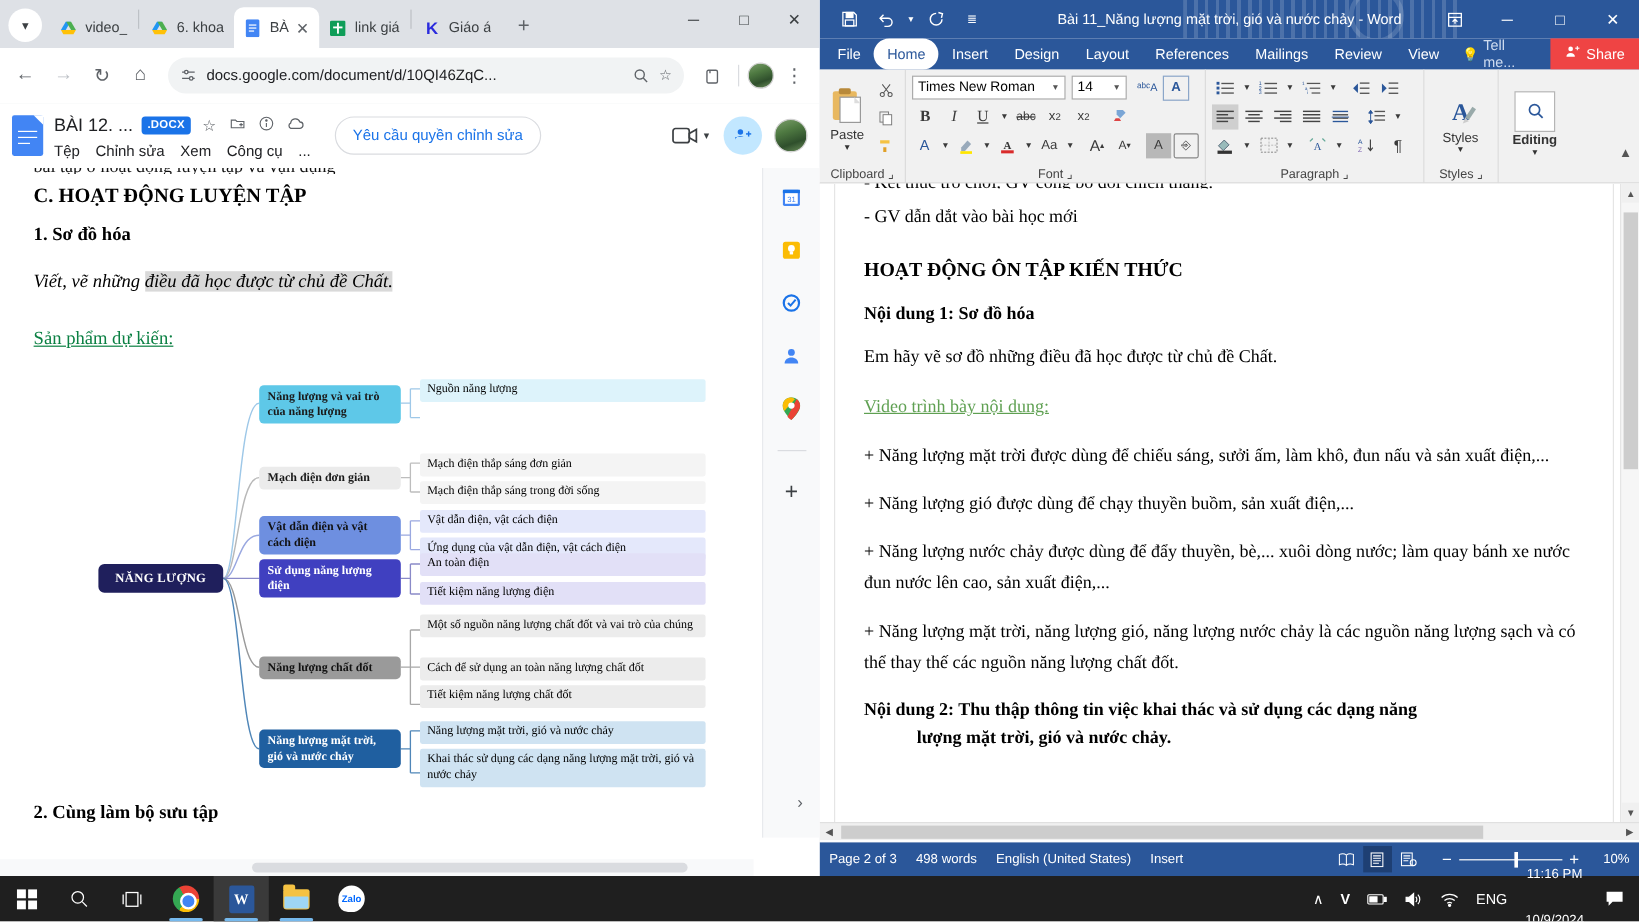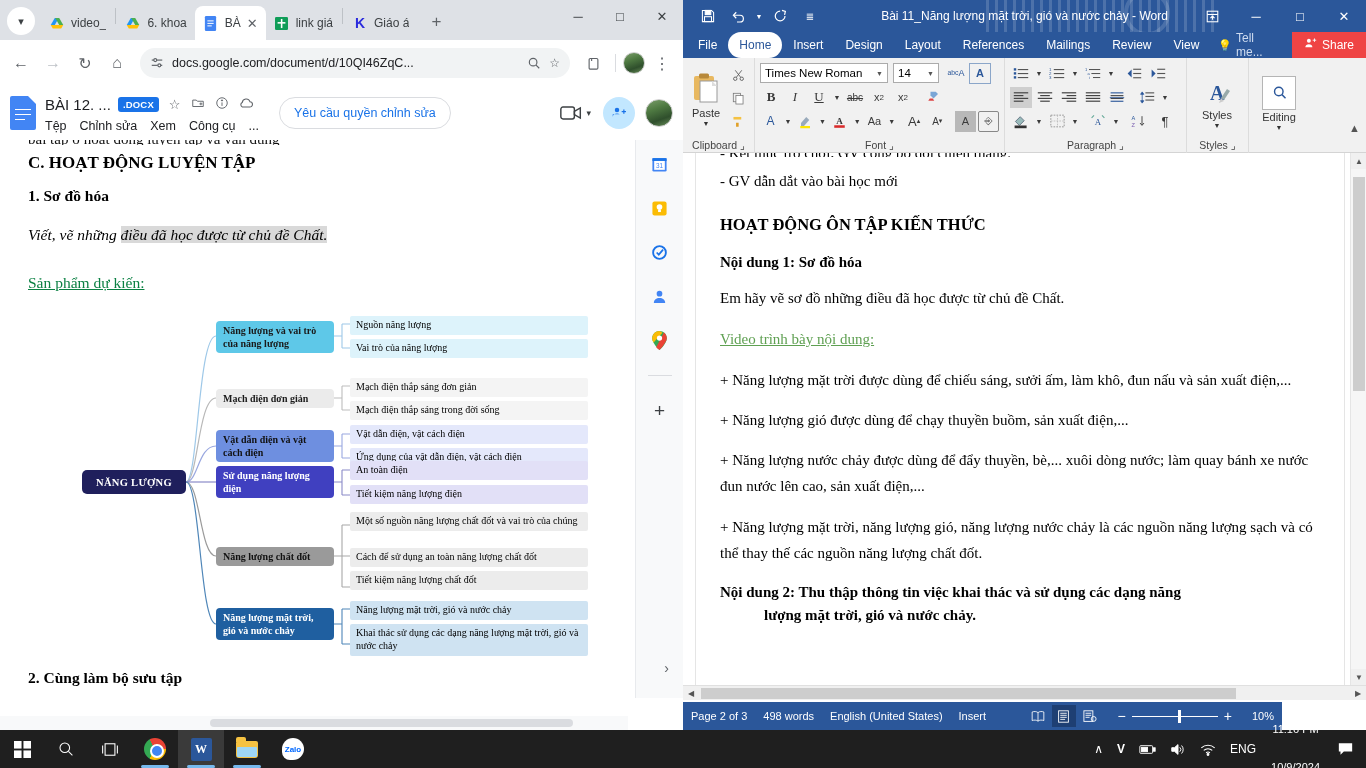--- a/index.html
+++ b/index.html
@@ -121,21 +121,21 @@
   .whscroll { position:absolute; left:0; bottom:0; width:683px; height:15px; background:#f0f0f0; border-top:1px solid #e0e0e0; }
   .whscroll .thumb { position:absolute; left:18px; top:2px; width:535px; height:11px; background:#cdcdcd; }
   .whscroll .arrow { position:absolute; top:0; width:16px; height:15px; display:flex; align-items:center; justify-content:center; font-size:8px; color:#555; }
 
   .wp { font-size:15px; color:#000; margin-top:13px; line-height:1.55; }
   .wp.b { font-weight:bold; }
   .wp.big { font-size:16.5px; font-weight:bold; margin-top:19px; }
   .wp.glink { color:#5fa052; text-decoration:underline; }
   .wcut { font-size:15px; margin-top:-8px; height:12px; overflow:hidden; color:#000; }
 
-  .wstatus { position:absolute; bottom:0; left:0; width:599px; height:28px; background:#2b579a; color:#fff;
+  .wstatus { position:absolute; bottom:0; left:0; width:683px; height:28px; background:#2b579a; color:#fff;
              display:flex; align-items:center; font-size:11px; padding:0 8px; gap:16px; }
   .wstatus .sicon { width:24px; height:22px; display:flex; align-items:center; justify-content:center; font-size:12px; }
   .wstatus .sicon.on { background:#1e3f73; }
   .zoomslider { display:flex; align-items:center; gap:6px; }
   .ztrack { width:86px; height:1px; background:#fff; position:relative; }
   .zthumb { position:absolute; left:46px; top:-6px; width:3px; height:13px; background:#fff; }
 
   
   #taskbar { position:absolute; left:0; bottom:0; width:1366px; height:38px; background:#1f1f1f; display:flex; align-items:center; }
   .tbtn { width:44px; height:38px; display:flex; align-items:center; justify-content:center; color:#fff; }
@@ -346,21 +346,20 @@
             <path d="M296,140 L304,140 M304,128 L304,152 M304,128 L312,128 M304,152 L312,152" stroke="#9aa8e0" stroke-width="1.1" fill="none"></path>
             <path d="M296,176 L304,176 M304,164 L304,189 M304,164 L312,164 M304,189 L312,189" stroke="#8a8ac8" stroke-width="1.1" fill="none"></path>
             <path d="M296,250 L304,250 M304,219 L304,281 M304,219 L312,219 M304,250 L312,250 M304,281 L312,281" stroke="#a8a8a8" stroke-width="1.1" fill="none"></path>
             <path d="M296,318 L304,318 M304,303 L304,338 M304,303 L312,303 M304,338 L312,338" stroke="#4f86b8" stroke-width="1.1" fill="none"></path>
           </svg>
 
           <div class="mm-center">NĂNG LƯỢNG</div>
 
           <div class="mm-b1" style="left:178px;top:15px;width:118px;height:32px;background:#5ec8e8;color:#1a1a1a;"><span>Năng lượng và vai trò của năng lượng</span></div>
           <div class="mm-b2" style="left:312px;top:10px;width:238px;background:#ddf3fb;"><span>Nguồn năng lượng</span></div>
-          <div class="mm-b2" style="left:312px;top:33px;width:238px;background:#ddf3fb;"><span>Vai trò của năng lượng</span></div>
 
           <div class="mm-b1" style="left:178px;top:83px;width:118px;height:19px;background:#ebebeb;color:#1a1a1a;"><span>Mạch điện đơn giản</span></div>
           <div class="mm-b2" style="left:312px;top:72px;width:238px;background:#f4f4f4;"><span>Mạch điện thắp sáng đơn giản</span></div>
           <div class="mm-b2" style="left:312px;top:95px;width:238px;background:#f4f4f4;"><span>Mạch điện thắp sáng trong đời sống</span></div>
 
           <div class="mm-b1" style="left:178px;top:124px;width:118px;height:32px;background:#6e8fe0;color:#111;"><span>Vật dẫn điện và vật cách điện</span></div>
           <div class="mm-b2" style="left:312px;top:119px;width:238px;background:#e4e8fb;"><span>Vật dẫn điện, vật cách điện</span></div>
           <div class="mm-b2" style="left:312px;top:142px;width:238px;background:#e4e8fb;"><span>Ứng dụng của vật dẫn điện, vật cách điện</span></div>
 
           <div class="mm-b1" style="left:178px;top:160px;width:118px;height:32px;background:#4040c0;color:#fff;"><span>Sử dụng năng lượng điện</span></div>
@@ -739,21 +738,21 @@
               <text x="8" y="22" font-size="20" fill="#2b579a" font-family="serif" font-weight="bold">A</text>
               <path d="M19 20l6-9 3 2-6 9z" fill="#9aa"></path>
               <path d="M19 20l-2 5 5-2z" fill="#ccc"></path>
             </svg>
           <span>Styles</span>
           <span style="font-size:7px;">▼</span>
         </div>
         <div class="glabel"><span>Styles</span> ⌟</div>
       </div>
 
-      <div class="rgrp" style="width:60px;border-right:none;">
+      <div class="rgrp" style="width:60px;border-right:none;font-weight:bold;">
         <div class="bigbtn" style="margin-top:4px;">
           <span style="border:1px solid #b5b5b5;width:34px;height:34px;display:flex;align-items:center;justify-content:center;background:#fff;">
             <svg width="17" height="17" viewBox="0 0 24 24" fill="none" stroke="#2b579a" stroke-width="2">
                 <circle cx="11" cy="10.5" r="6"></circle>
                 <line x1="15.5" y1="15" x2="20.5" y2="20"></line>
               </svg>
           </span>
           <span>Editing</span>
           <span style="font-size:7px;">▼</span>
         </div>

